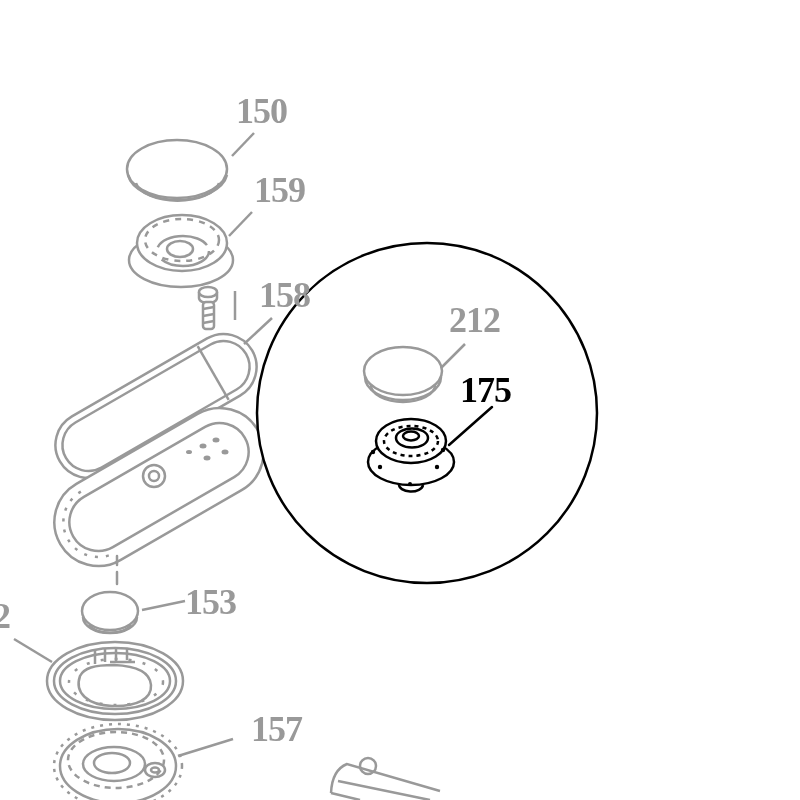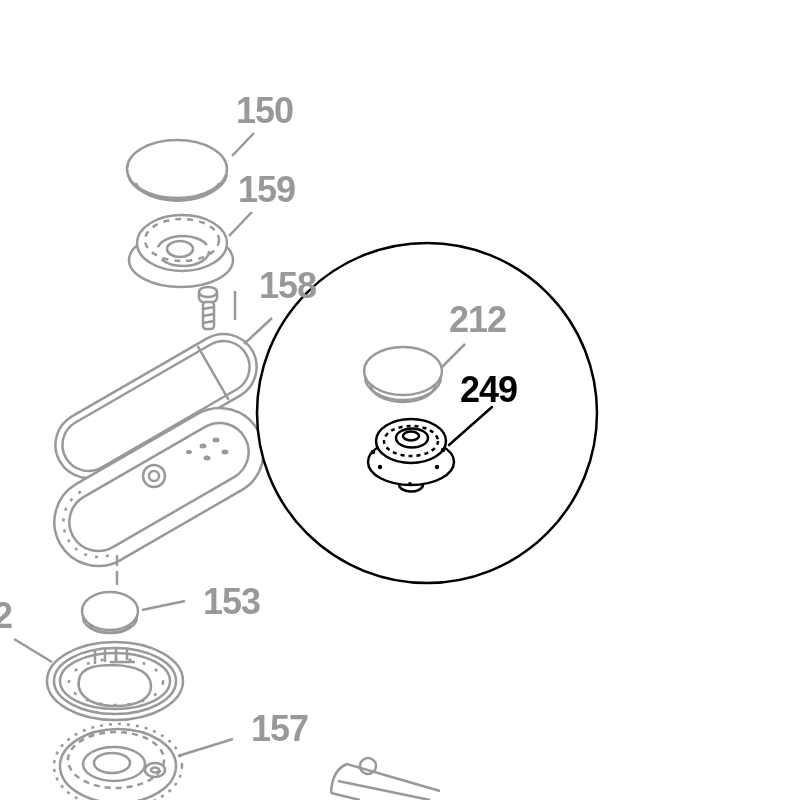--- a/index.html
+++ b/index.html
@@ -1,19 +1,19 @@
 <!DOCTYPE html>
 <html style="--diagram-gray: #999999; --ink-black: #000000; --background: #ffffff;"><head>
 <meta charset="utf-8">
 <style>
   html,body { margin:0; padding:0; background:#fff; }
   .canvas {
     position:relative; width:632px; height:800px; overflow:hidden;
     background:var(--background,#fff);
-    font-family:Liberation Sans, sans-serif;
+    font-family:Liberation Serif, serif;
   }
   svg.art { position:absolute; left:0; top:0; }
   
   .g { stroke:var(--diagram-gray,#999); stroke-width:2.5; }
   .k { stroke:var(--ink-black,#000); stroke-width:2.5; }
   .fn { fill:none; }
   .fw { fill:var(--background,#fff); }
   .dg { fill:var(--diagram-gray,#999); stroke:none; }
   .dk { fill:var(--ink-black,#000); stroke:none; }
   .lbl {
@@ -141,22 +141,22 @@
         <circle cx="380" cy="467" r="2.2"></circle>
         <circle cx="443" cy="450" r="2.2"></circle>
         <circle cx="437" cy="467" r="2.2"></circle>
         <circle cx="410" cy="484" r="2"></circle>
       </g>
     </g>
     <line class="k fn" x1="449" y1="445" x2="492" y2="407" stroke-width="4.5" stroke-linecap="round"></line>
   </svg>
 
   <div class="lbl" style="left:236px; top:97px">150</div>
-  <div class="lbl" style="left:238px; top:176px">159</div>
-  <div class="lbl" style="left:259px; top:272px">158</div>
+  <div class="lbl" style="left:254px; top:176px">159</div>
+  <div class="lbl" style="left:259px; top:281px">158</div>
   <div class="lbl" style="left:449px; top:306px">212</div>
-  <div class="lbl black" style="left:460px; top:376px">249</div>
-  <div class="lbl" style="left:203px; top:588px">153</div>
+  <div class="lbl black" style="left:460px; top:376px">175</div>
+  <div class="lbl" style="left:185px; top:588px">153</div>
   <div class="lbl" style="left:-7px;  top:602px">2</div>
   <div class="lbl" style="left:251px; top:715px">157</div>
 
 
 </div>
 
 </body></html>

